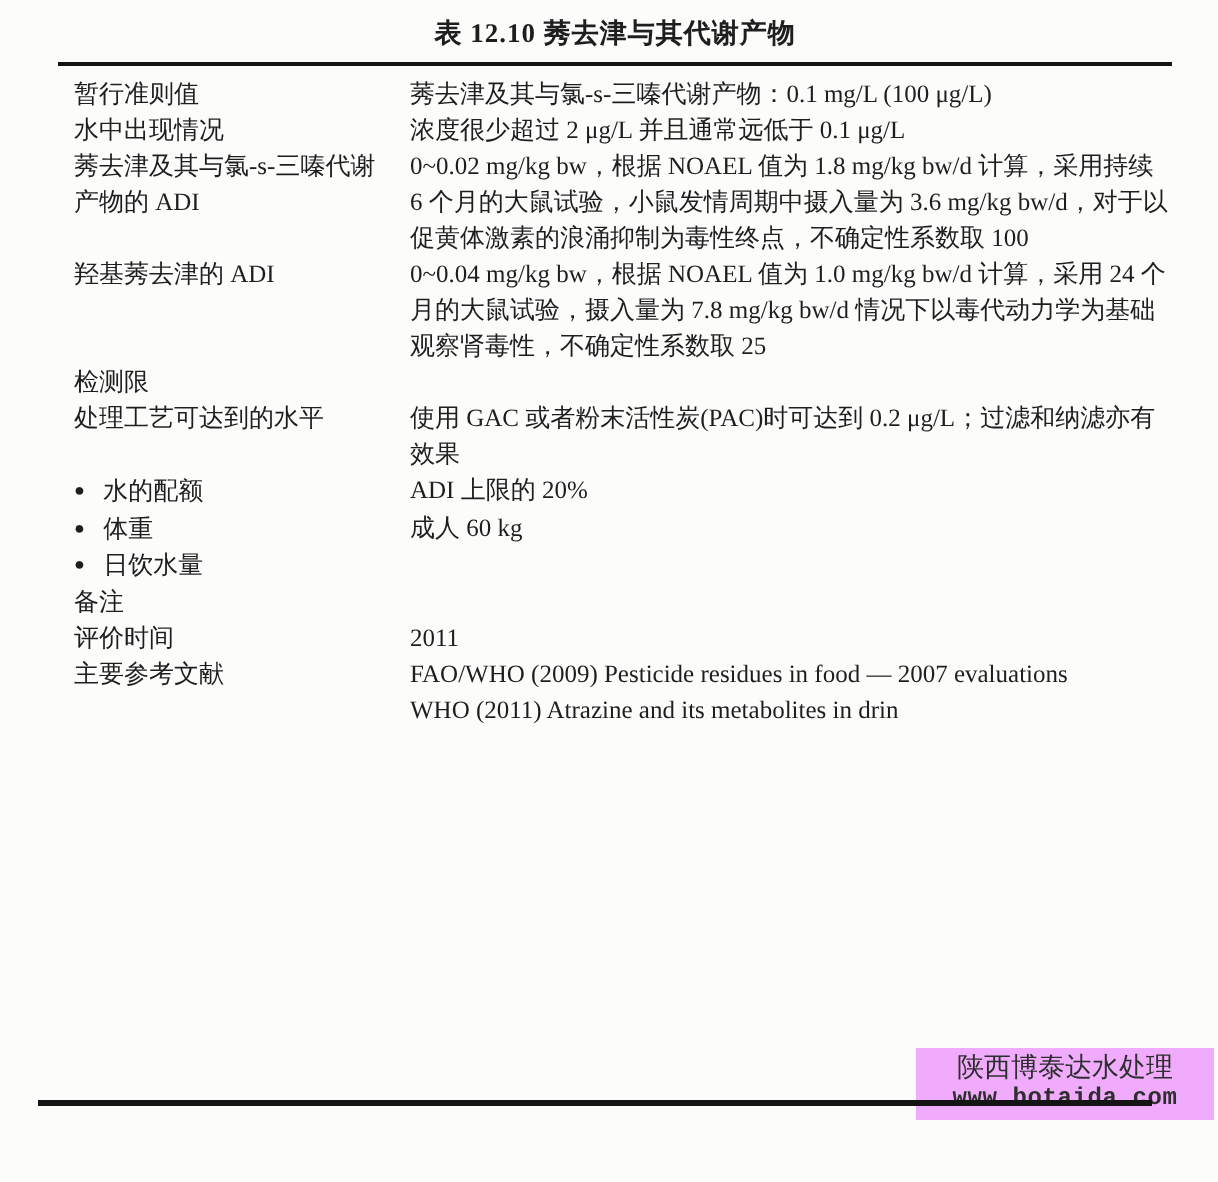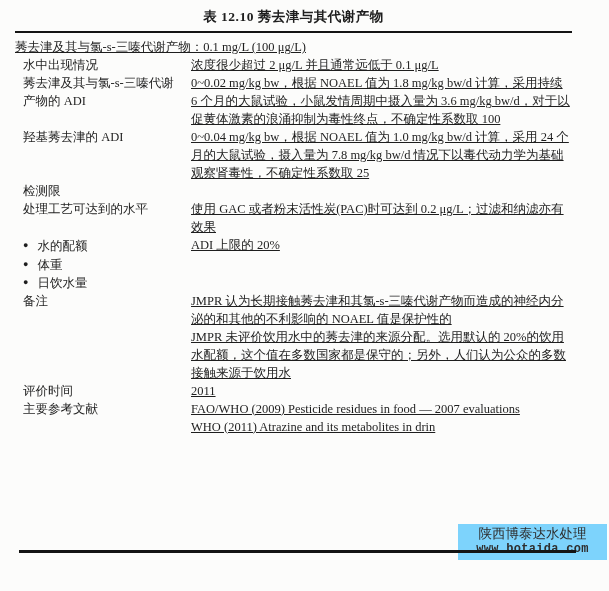--- a/index.html
+++ b/index.html
@@ -11,21 +11,21 @@
     -webkit-font-smoothing:antialiased;
   }
   .page {
     position:relative;
     width:609px; height:591px;
     background:#fcfcfb;
     overflow:hidden;
   }
   .doc-table {
     position:absolute;
-    left:15px; top:2px;
+    left:29px; top:2px;
     width:557px;
   }
   .doc-title {
     text-align:center;
     font-weight:700;
     font-size:13.5px;
     letter-spacing:0.5px;
     padding:6px 0 5px 0;
   }
   .rule-top { border-bottom:2.6px solid #141414; }
@@ -37,41 +37,40 @@
     padding-left:8px;
     padding-right:6px;
     font-size:12.5px;
     line-height:18px;
   }
   .row-value {
     flex:1;
     font-size:12.5px;
     line-height:18px;
     padding-right:1px;
-    text-decoration:underline;
   }
   .para { margin:0; }
   .bullet {
     display:inline-block;
     font-size:9px;
     vertical-align:1.5px;
     margin-right:6px;
   }
   .rule-bottom {
     position:absolute;
     left:19px; top:550px;
     width:557px; height:2.6px;
     background:#141414;
     z-index:10;
   }
   .watermark {
     position:absolute;
     left:458px; top:524px;
     width:149px; height:36px;
-    background:#7dd3fc;
+    background:#f0abfc;
     z-index:5;
     text-align:center;
     color:#2e2e2e;
     padding-top:2px;
   }
   .wm-cn {
     font-size:13.5px;
     line-height:16px;
     font-family:"Liberation Sans","DejaVu Sans",sans-serif;
   }
@@ -86,20 +85,24 @@
 </head>
 <body>
 
 <div class="page">
 
   <div class="doc-table">
     <div class="doc-title">表 12.10  莠去津与其代谢产物</div>
     <div class="rule-top"></div>
     <div class="rows" id="rows">
   <div class="row">
+    <div class="row-label">
+      
+      <span class="label-text">暂行准则值</span>
+    </div>
     <div class="row-value">
             <div class="para">莠去津及其与氯-s-三嗪代谢产物：0.1 mg/L (100 μg/L)</div>
           </div>
   </div>
 
   <div class="row">
     <div class="row-label">
       
       <span class="label-text">水中出现情况</span>
     </div>
@@ -154,38 +157,37 @@
     <div class="row-value">
             <div class="para">ADI 上限的 20%</div>
           </div>
   </div>
 
   <div class="row">
     <div class="row-label">
       <span class="bullet">●</span>
       <span class="label-text">体重</span>
     </div>
+    <div class="row-value">
+            <div class="para">成人 60 kg</div>
+          </div>
   </div>
 
   <div class="row">
     <div class="row-label">
       <span class="bullet">●</span>
       <span class="label-text">日饮水量</span>
     </div>
   </div>
 
   <div class="row">
     <div class="row-label">
       
       <span class="label-text">备注</span>
     </div>
-    <div class="row-value">
-            <div class="para">JMPR 认为长期接触莠去津和其氯-s-三嗪代谢产物而造成的神经内分泌的和其他的不利影响的 NOAEL 值是保护性的</div>
-            <div class="para">JMPR 未评价饮用水中的莠去津的来源分配。选用默认的 20%的饮用水配额，这个值在多数国家都是保守的；另外，人们认为公众的多数接触来源于饮用水</div>
-          </div>
   </div>
 
   <div class="row">
     <div class="row-label">
       
       <span class="label-text">评价时间</span>
     </div>
     <div class="row-value">
             <div class="para">2011</div>
           </div>

